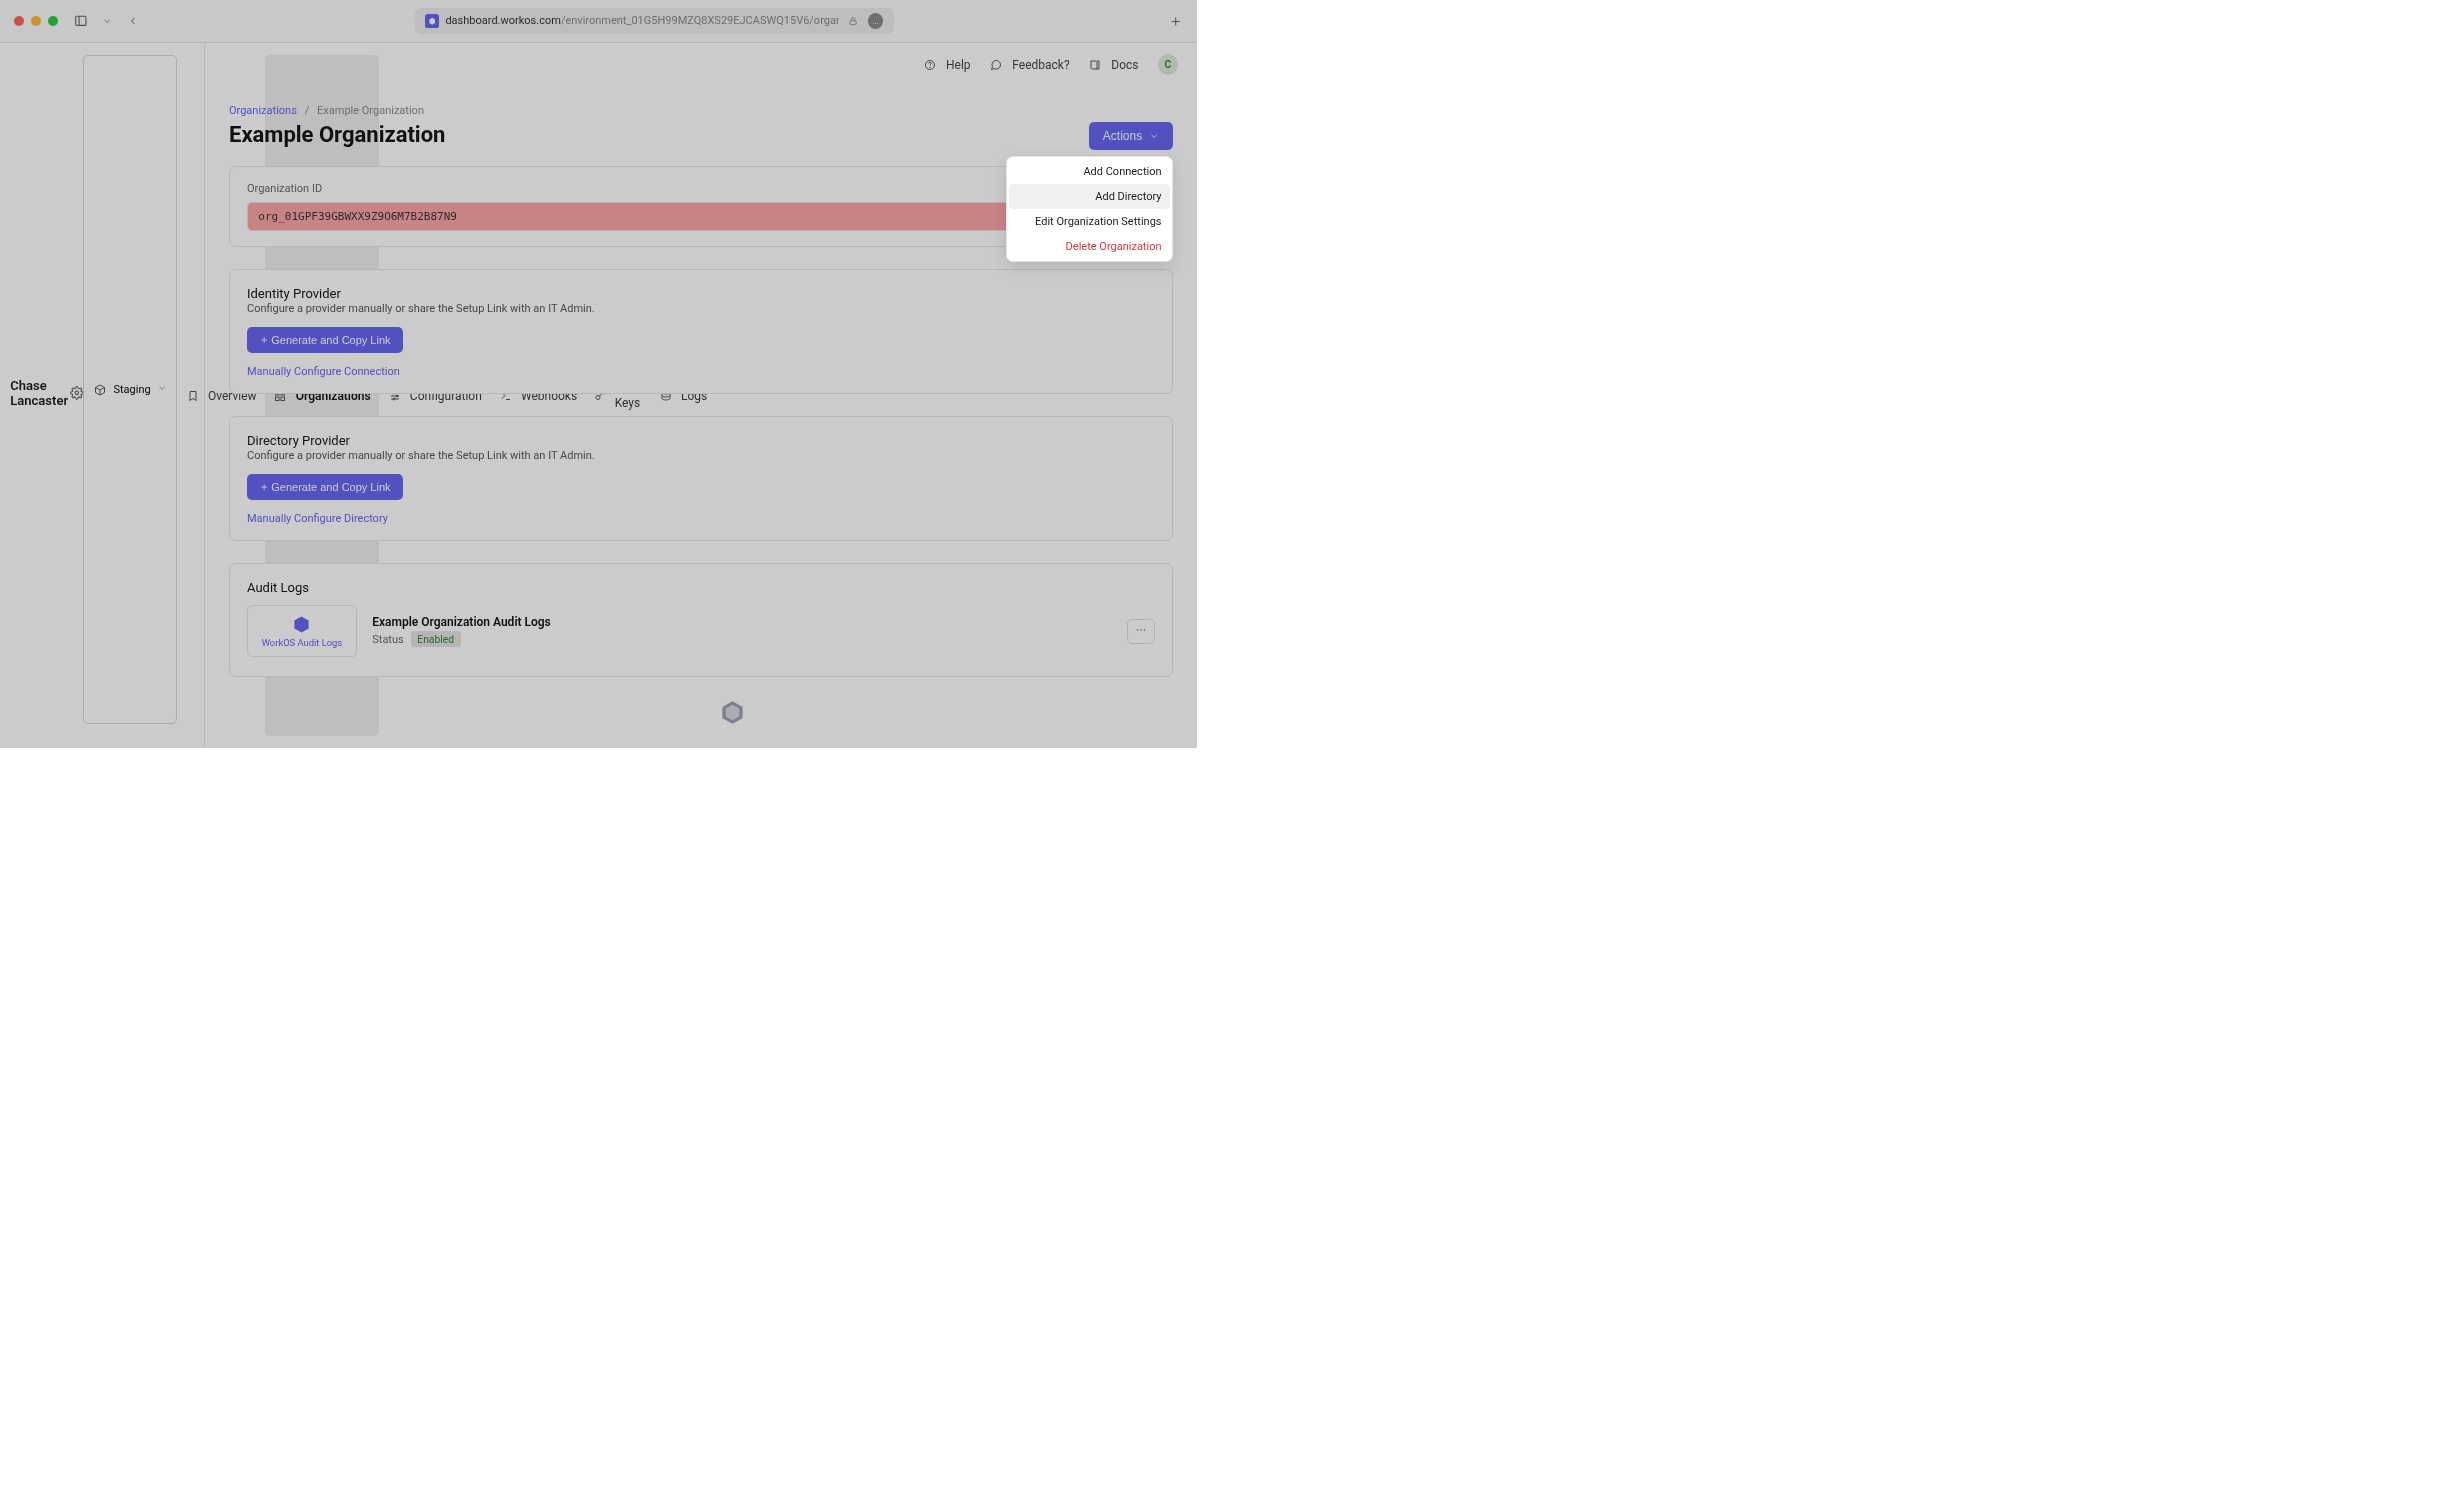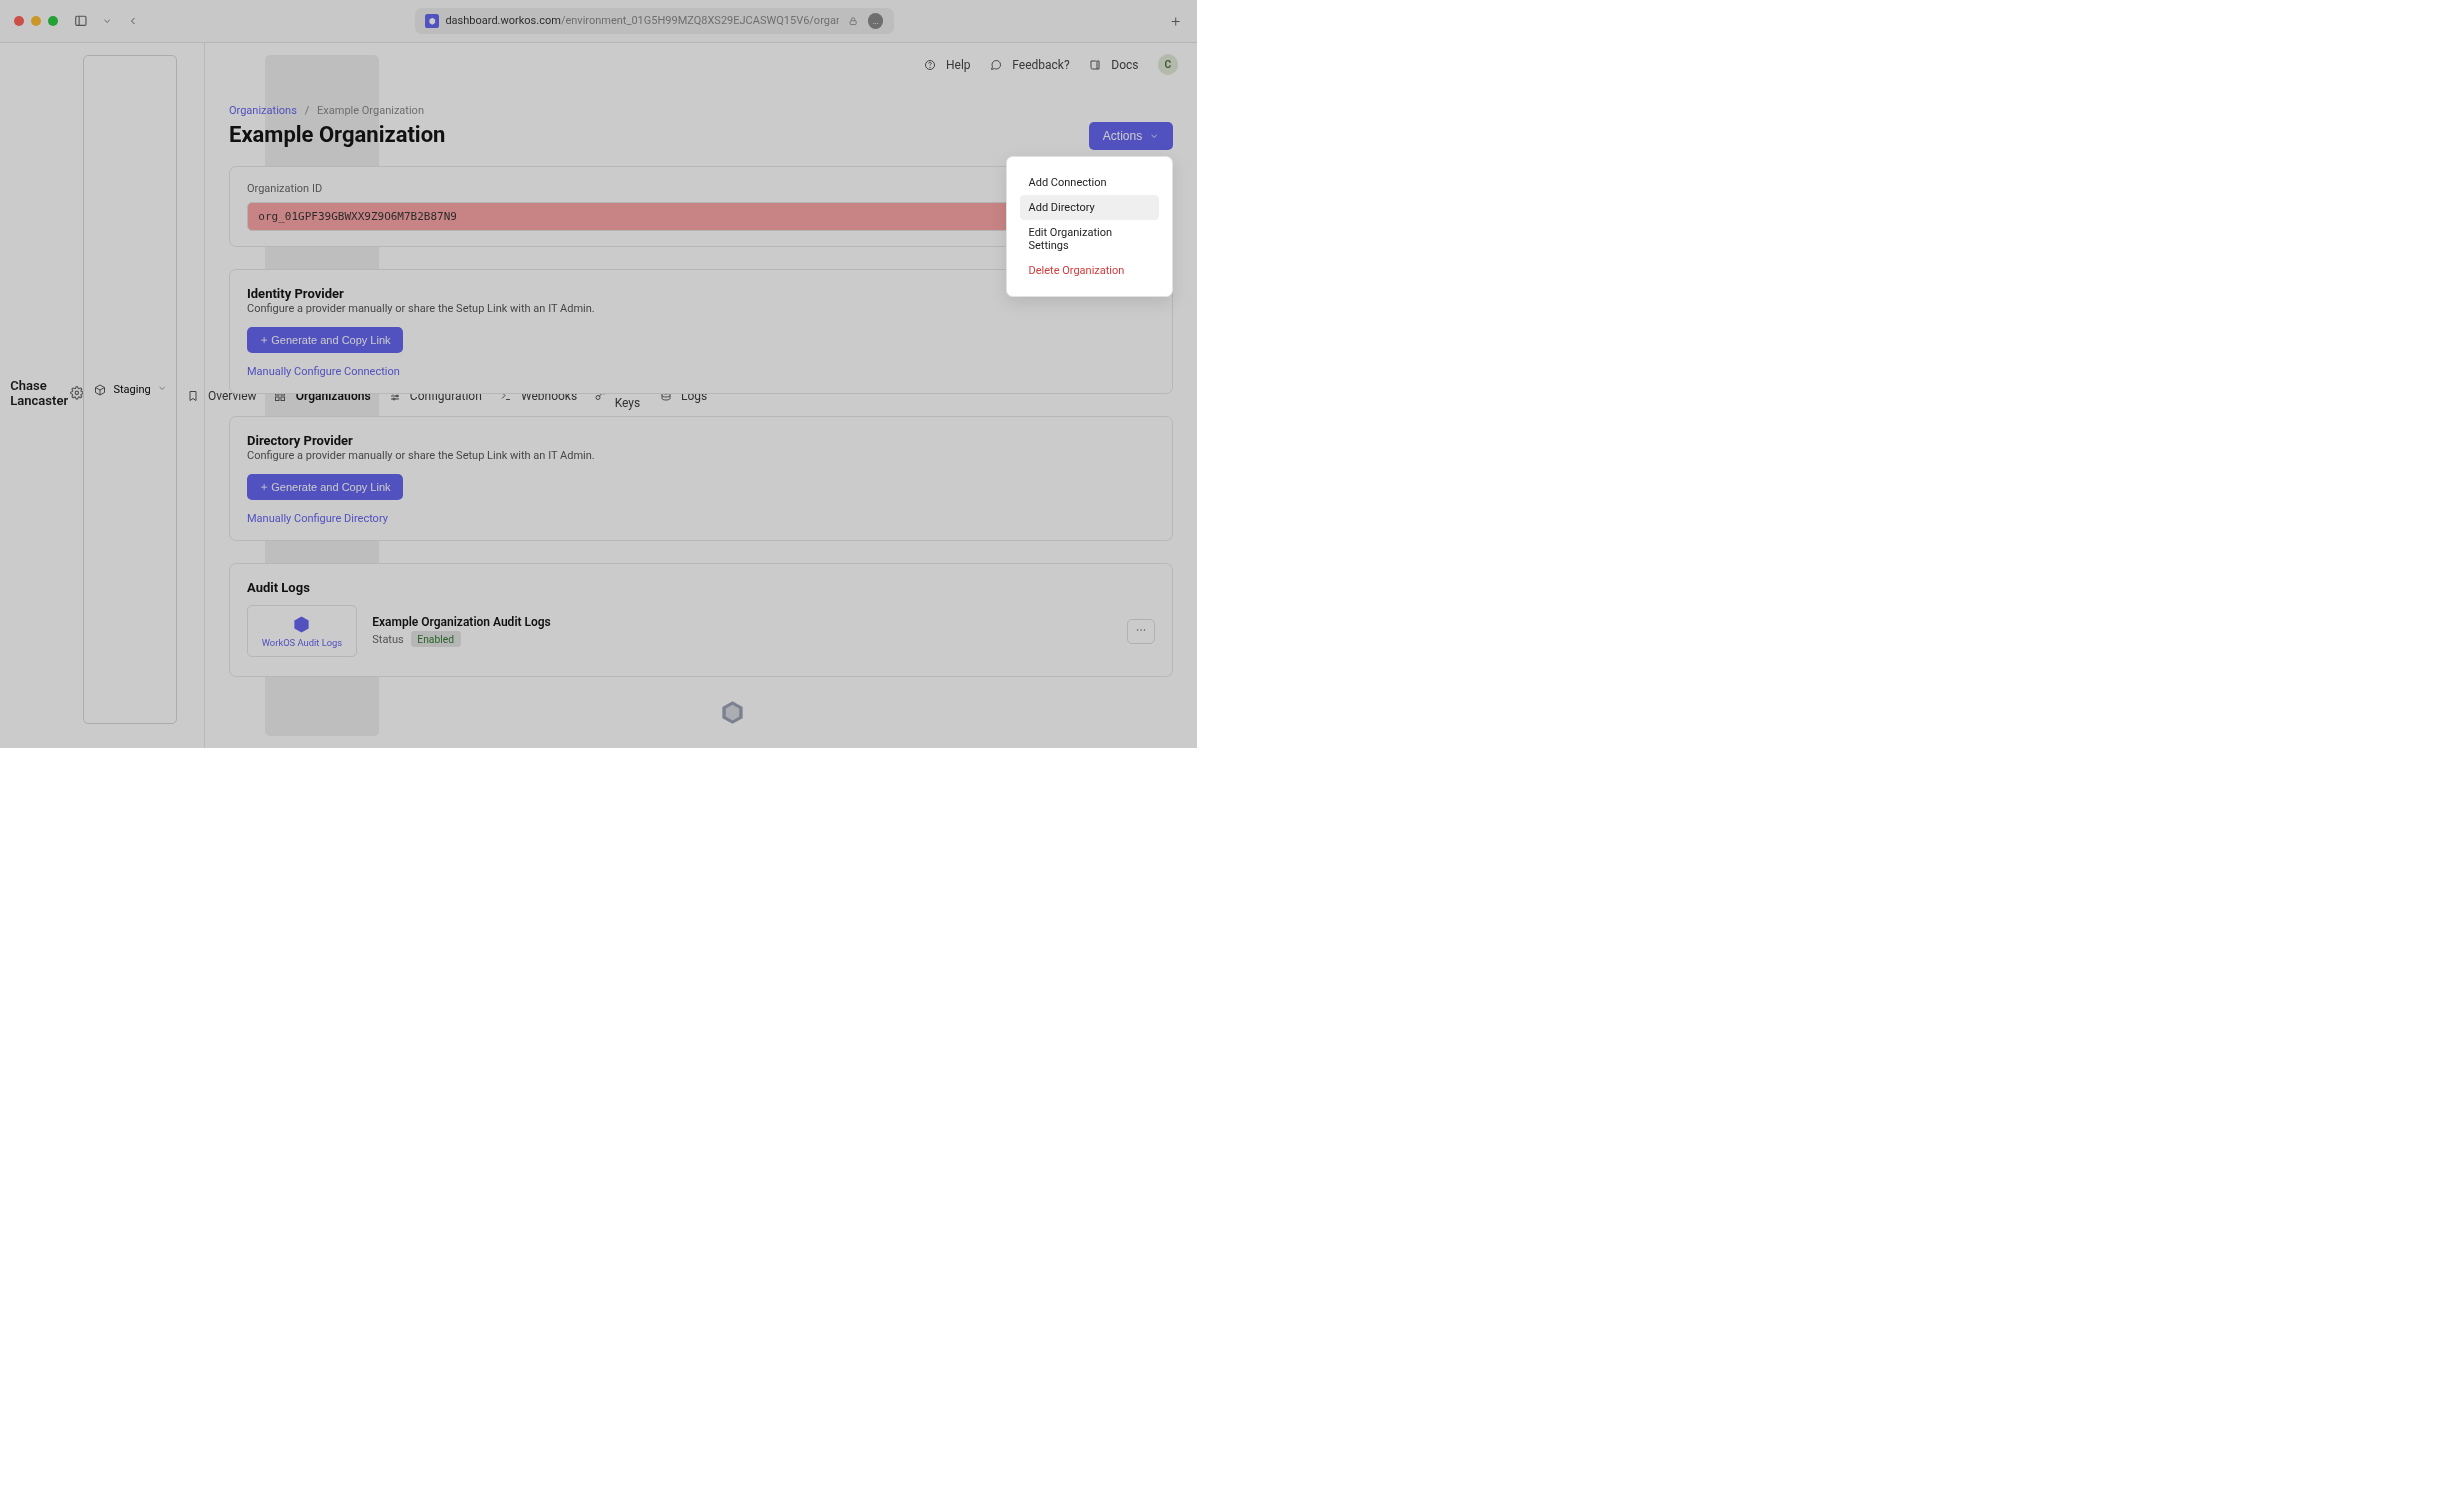--- a/index.html
+++ b/index.html
@@ -135,24 +135,25 @@
   display: flex; align-items: center; gap: 6.8px;
   cursor: pointer;
 }
 .dropdown {
   position: absolute;
   right: 0;
   top: 34px;
   background: #fff;
   border: 0.9px solid #e2e2e2;
   border-radius: 6.8px;
-  padding: 13px;
+  padding: 2px;
   width: 167px;
   box-shadow: 0 5.1px 17px rgba(0,0,0,0.10);
   z-index: 5;
+  text-align: right;
 }
 .dropdown-item {
   padding: 6px 8.5px;
   border-radius: 4.3px;
   font-size: 11px;
   cursor: pointer;
   color: #222;
 }
 .dropdown-item.hover { background: #efefef; }
 .dropdown-item.danger { color: #d23939; }
@@ -167,21 +168,21 @@
 .card-label { font-size: 11px; color: #666; margin-bottom: 6.8px; }
 .card-field {
   border: 0.9px solid #e2e2e2;
   border-radius: 5.1px;
   padding: 6.8px 10.3px;
   font-size: 11px;
   background: #fca5a5;
   color: #333;
   font-family: ui-monospace, Menlo, monospace;
 }
-.section-title { font-weight: 700; font-size: 13px; color: #111; margin-bottom: 1.7px; }
+.section-title { font-weight: 400; font-size: 13px; color: #111; margin-bottom: 1.7px; }
 .section-sub { font-size: 11px; color: #555; margin-bottom: 12px; }
 .btn-primary {
   background: #6363f1; color: #fff;
   border: none; border-radius: 5.1px;
   padding: 6.8px 12px; font-size: 11px;
   display: inline-flex; align-items: center; gap: 2px;
   cursor: pointer;
   text-align: center;
 }
 .link { color: #6363f1; font-size: 11px; margin-top: 12px; display: inline-block; cursor: pointer; }

